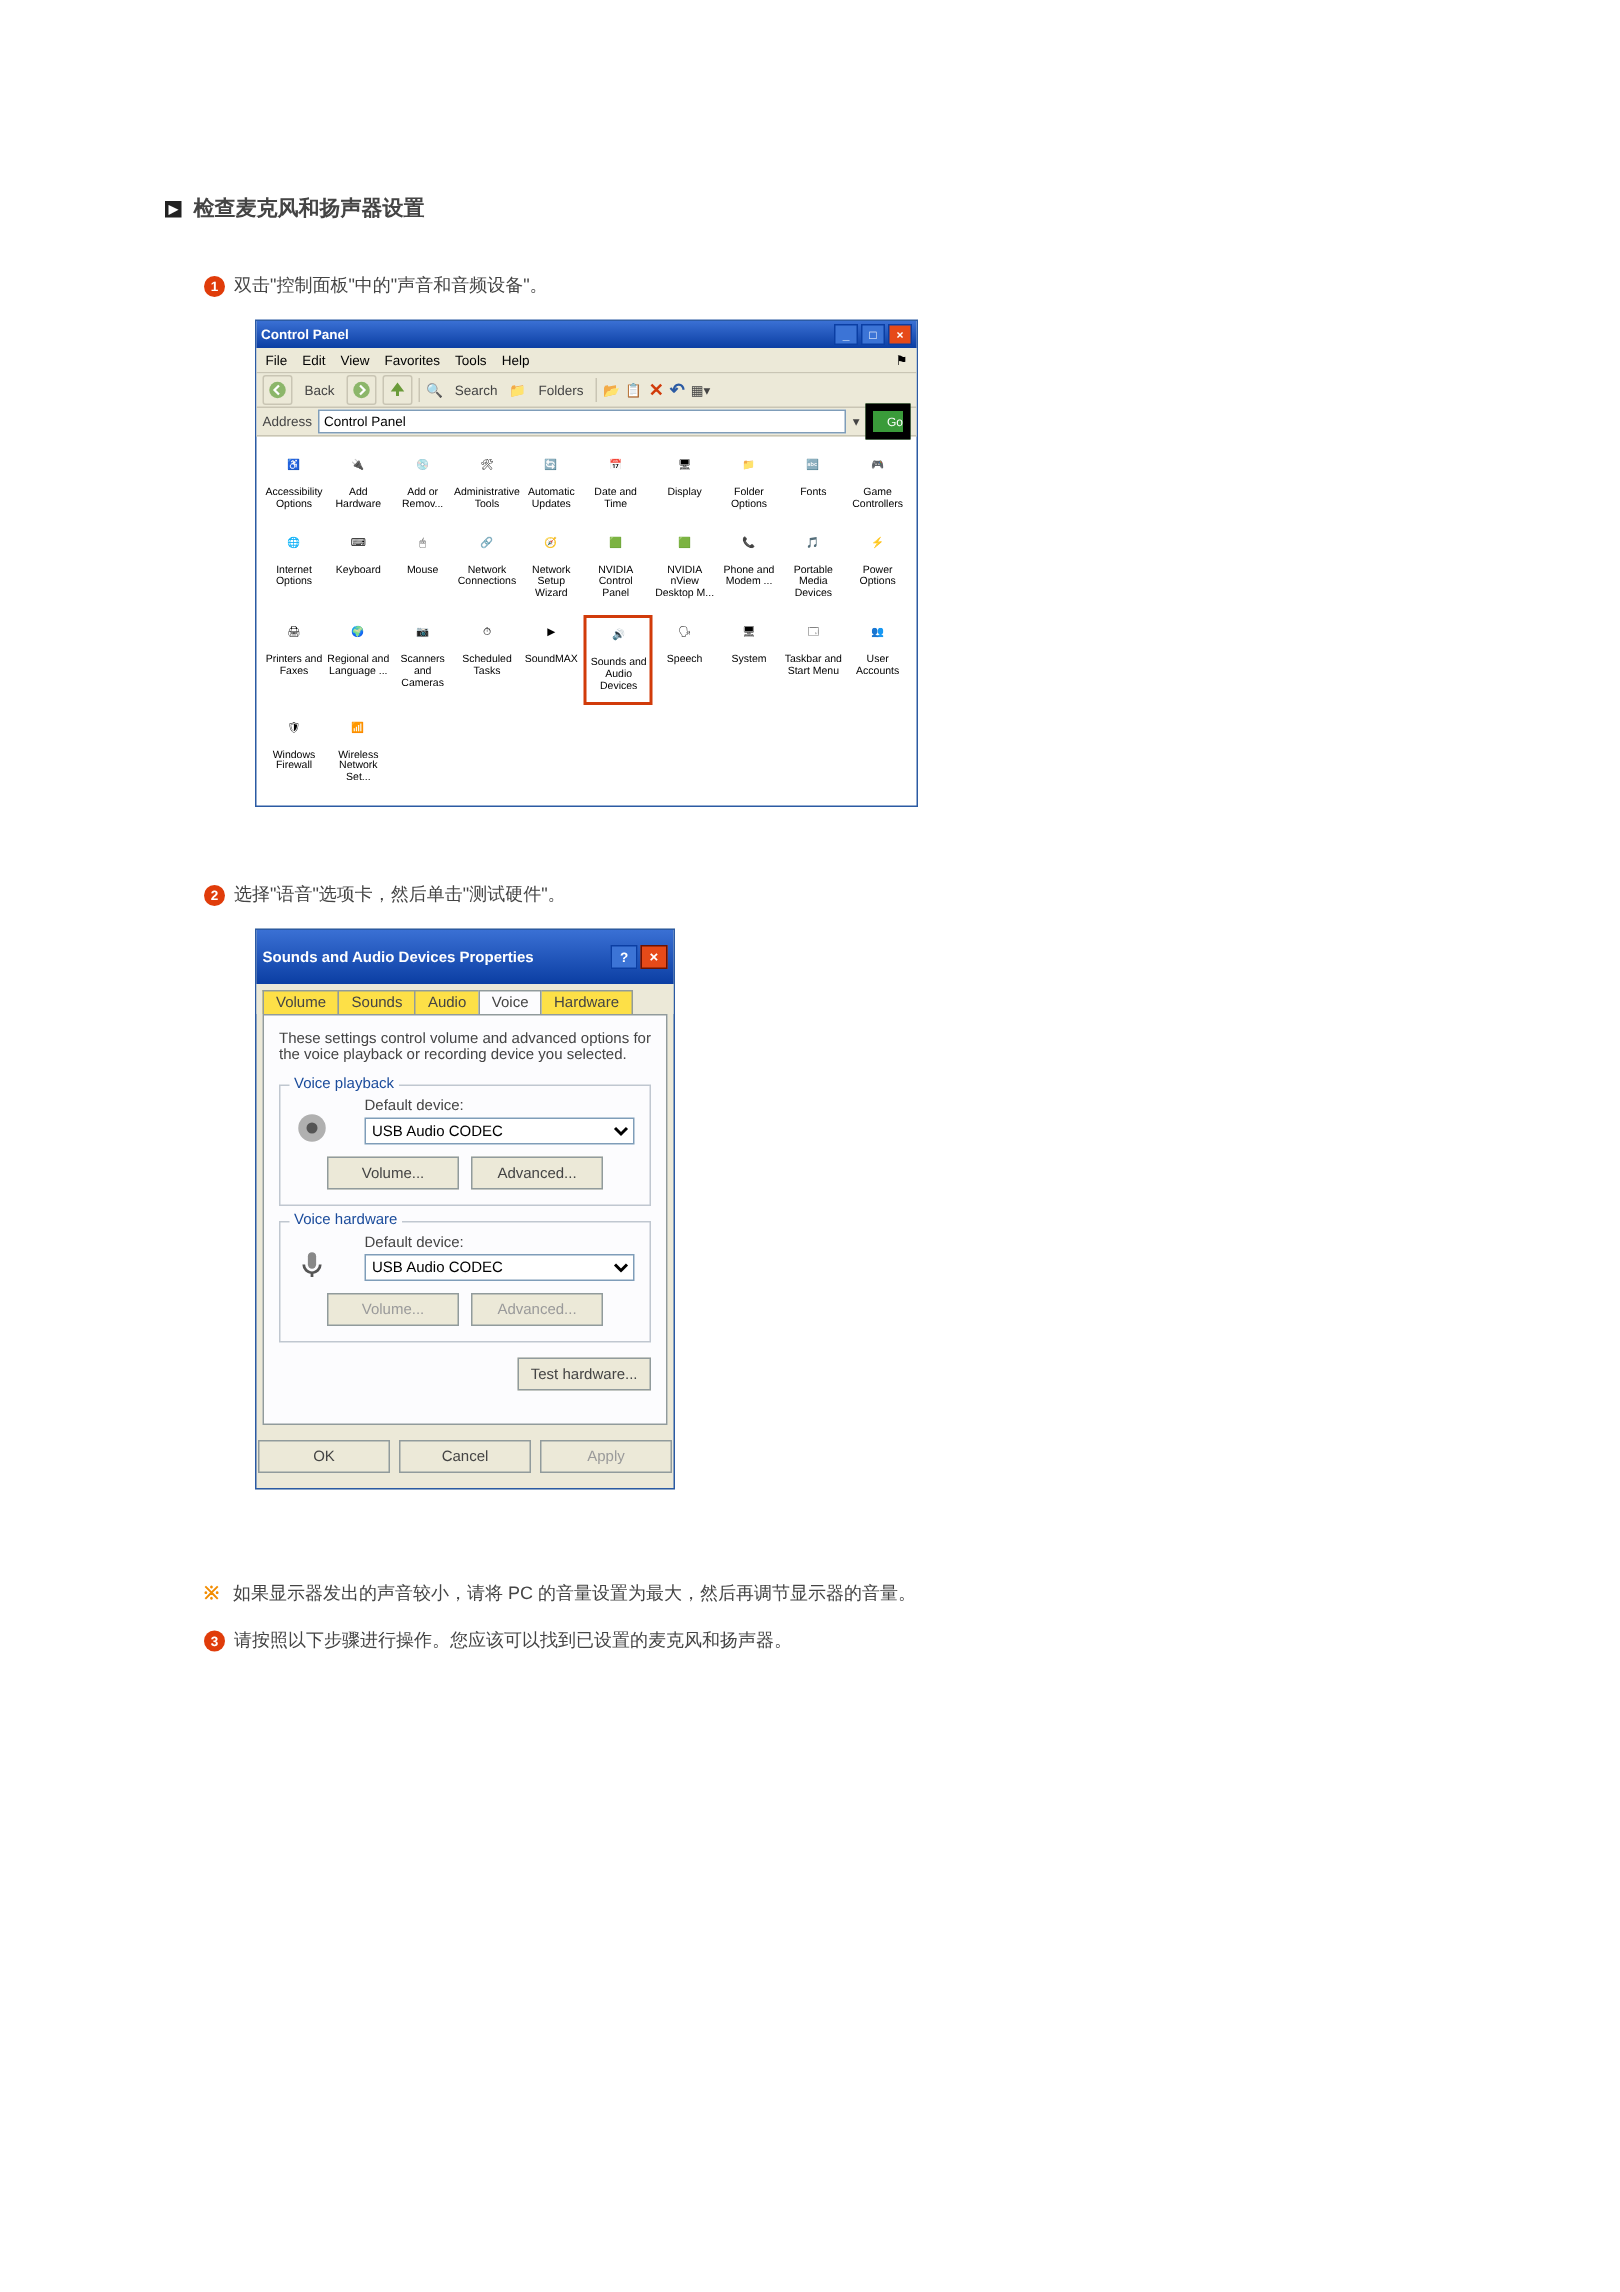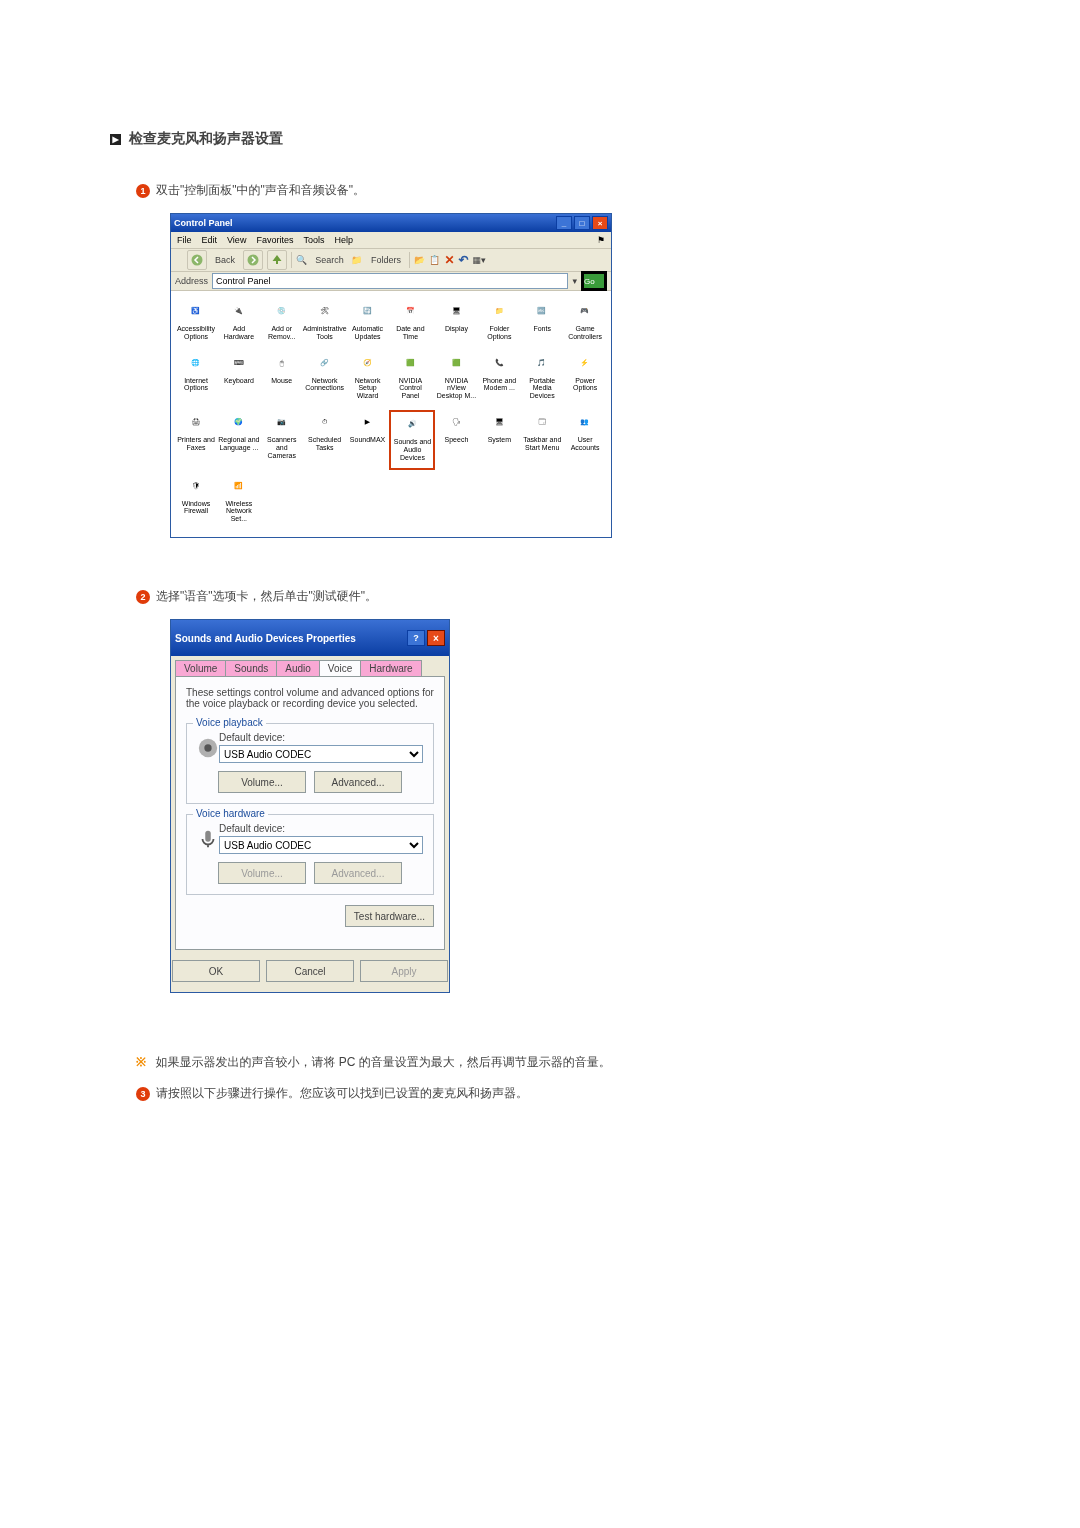--- a/index.html
+++ b/index.html
@@ -13,48 +13,48 @@
   .shots{margin-left:60px;}
 
   
   .cp{width:440px;border:1px solid #2b5aa3;font-size:9px;background:#fff;margin-bottom:50px;}
   .cp-title{height:18px;background:linear-gradient(#3a70d4,#0b3ea3);color:#fff;display:flex;align-items:center;padding:0 3px;font-weight:bold;}
   .cp-title .wbtns{margin-left:auto;display:flex;gap:2px;}
   .cp-title .wb{width:14px;height:12px;display:flex;align-items:center;justify-content:center;background:#3c74d6;border:1px solid #0b3ea3;color:#fff;font-size:8px;}
   .cp-title .wb.close{background:#e64a19;}
   .cp-menu{height:16px;background:#ece9d8;display:flex;gap:10px;padding:0 6px;align-items:center;border-bottom:1px solid #c9c5b4;}
   .cp-menu span{color:#000;}
-  .cp-tool{height:22px;background:#ece9d8;display:flex;align-items:center;gap:4px;padding:0 16px;border-bottom:1px solid #c9c5b4;}
+  .cp-tool{height:22px;background:#ece9d8;display:flex;align-items:center;gap:4px;padding:0 4px;border-bottom:1px solid #c9c5b4;}
   .tbtn{width:18px;height:18px;border:1px solid #c9c5b4;border-radius:2px;display:flex;align-items:center;justify-content:center;}
   .tbtn.back svg{width:12px;height:12px;}
   .tlbl{padding:0 4px;}
   .sep{width:1px;height:16px;background:#c9c5b4;}
   .xbtn{color:#d13b0a;font-weight:bold;font-size:12px;}
   .undo{color:#2b5aa3;font-size:12px;font-weight:bold;}
   .cp-addr{height:18px;background:#ece9d8;display:flex;align-items:center;padding:0 4px;gap:4px;border-bottom:1px solid #c9c5b4;}
   .cp-addr input{flex:1;height:14px;border:1px solid #7f9db9;font-size:9px;padding:0 3px;}
-  .go{width:20px;height:14px;background:#3a9b3a;color:#fff;display:flex;align-items:center;justify-content:flex-start;border:3px solid #000000;font-size:8px;}
+  .go{width:20px;height:14px;background:#3a9b3a;color:#fff;display:flex;align-items:center;justify-content:flex-end;border:5px solid #000000;font-size:8px;}
   .cp-body{height:230px;padding:8px 4px;display:grid;grid-template-columns:repeat(10,1fr);gap:4px 0;}
   .ci{width:42px;display:flex;flex-direction:column;align-items:center;text-align:center;font-size:7px;line-height:1.1;color:#000;}
   .ci .ic{width:24px;height:24px;margin-bottom:2px;display:flex;align-items:center;justify-content:center;}
   .ci.hl{border:2px solid #d13b0a;}
 
   
   .sd{width:278px;border:1px solid #2b5aa3;background:#ece9d8;font-size:10px;margin-bottom:60px;}
   .sd-title{height:36px;background:linear-gradient(#3a70d4,#0b3ea3);color:#fff;font-weight:bold;display:flex;align-items:center;padding:0 4px;}
   .sd-title .h{margin-left:auto;width:16px;height:14px;border:1px solid #0b3ea3;background:#3c74d6;color:#fff;display:flex;align-items:center;justify-content:center;font-size:9px;}
   .sd-title .c{width:16px;height:14px;border:1px solid #6b1200;background:#e64a19;color:#fff;display:flex;align-items:center;justify-content:center;margin-left:2px;font-size:10px;}
   .sd-tabs{display:flex;background:#ece9d8;padding:4px 4px 0 4px;}
-  .sd-tab{border:1px solid #919b9c;border-bottom:none;padding:2px 8px;background:#f9a8d4;margin-right:-1px;font-size:10px;}
+  .sd-tab{border:1px solid #919b9c;border-bottom:none;padding:2px 8px;background:#fde047;margin-right:-1px;font-size:10px;}
   .sd-tab.active{background:#fcfcfe;position:relative;z-index:2;}
   .sd-panel{border:1px solid #919b9c;background:#fcfcfe;margin:0 4px 4px 4px;padding:10px;}
   .sd-desc{font-size:10px;margin-bottom:14px;}
   .grp{border:1px solid #c0c7d0;padding:8px 10px 10px 10px;margin-bottom:10px;position:relative;}
   .grp .lgn{position:absolute;top:-7px;left:6px;background:#fcfcfe;padding:0 3px;color:#1a4b9b;font-size:10px;}
-  .grp .row1{display:flex;align-items:center;gap:0;}
+  .grp .row1{display:flex;align-items:flex-end;gap:24px;}
   .grp .ic{width:22px;height:22px;}
   .grp .col{flex:1;}
   .grp .lbl{font-size:10px;margin-bottom:2px;}
   .grp select{width:100%;height:18px;border:1px solid #7f9db9;font-size:10px;background:#fff;}
   .grp .btns{display:flex;justify-content:center;gap:8px;margin-top:8px;}
   .btn{min-width:70px;height:20px;border:1px solid #919b9c;background:#ece9d8;font-size:10px;display:flex;align-items:center;justify-content:center;padding:0 8px;}
   .btn.dis{color:#9a9a9a;}
   .th-row{display:flex;justify-content:flex-end;margin:4px 0 12px 0;}
   .dlg-btns{display:flex;gap:6px;justify-content:center;padding:6px 0 10px 0;}
 </style>

